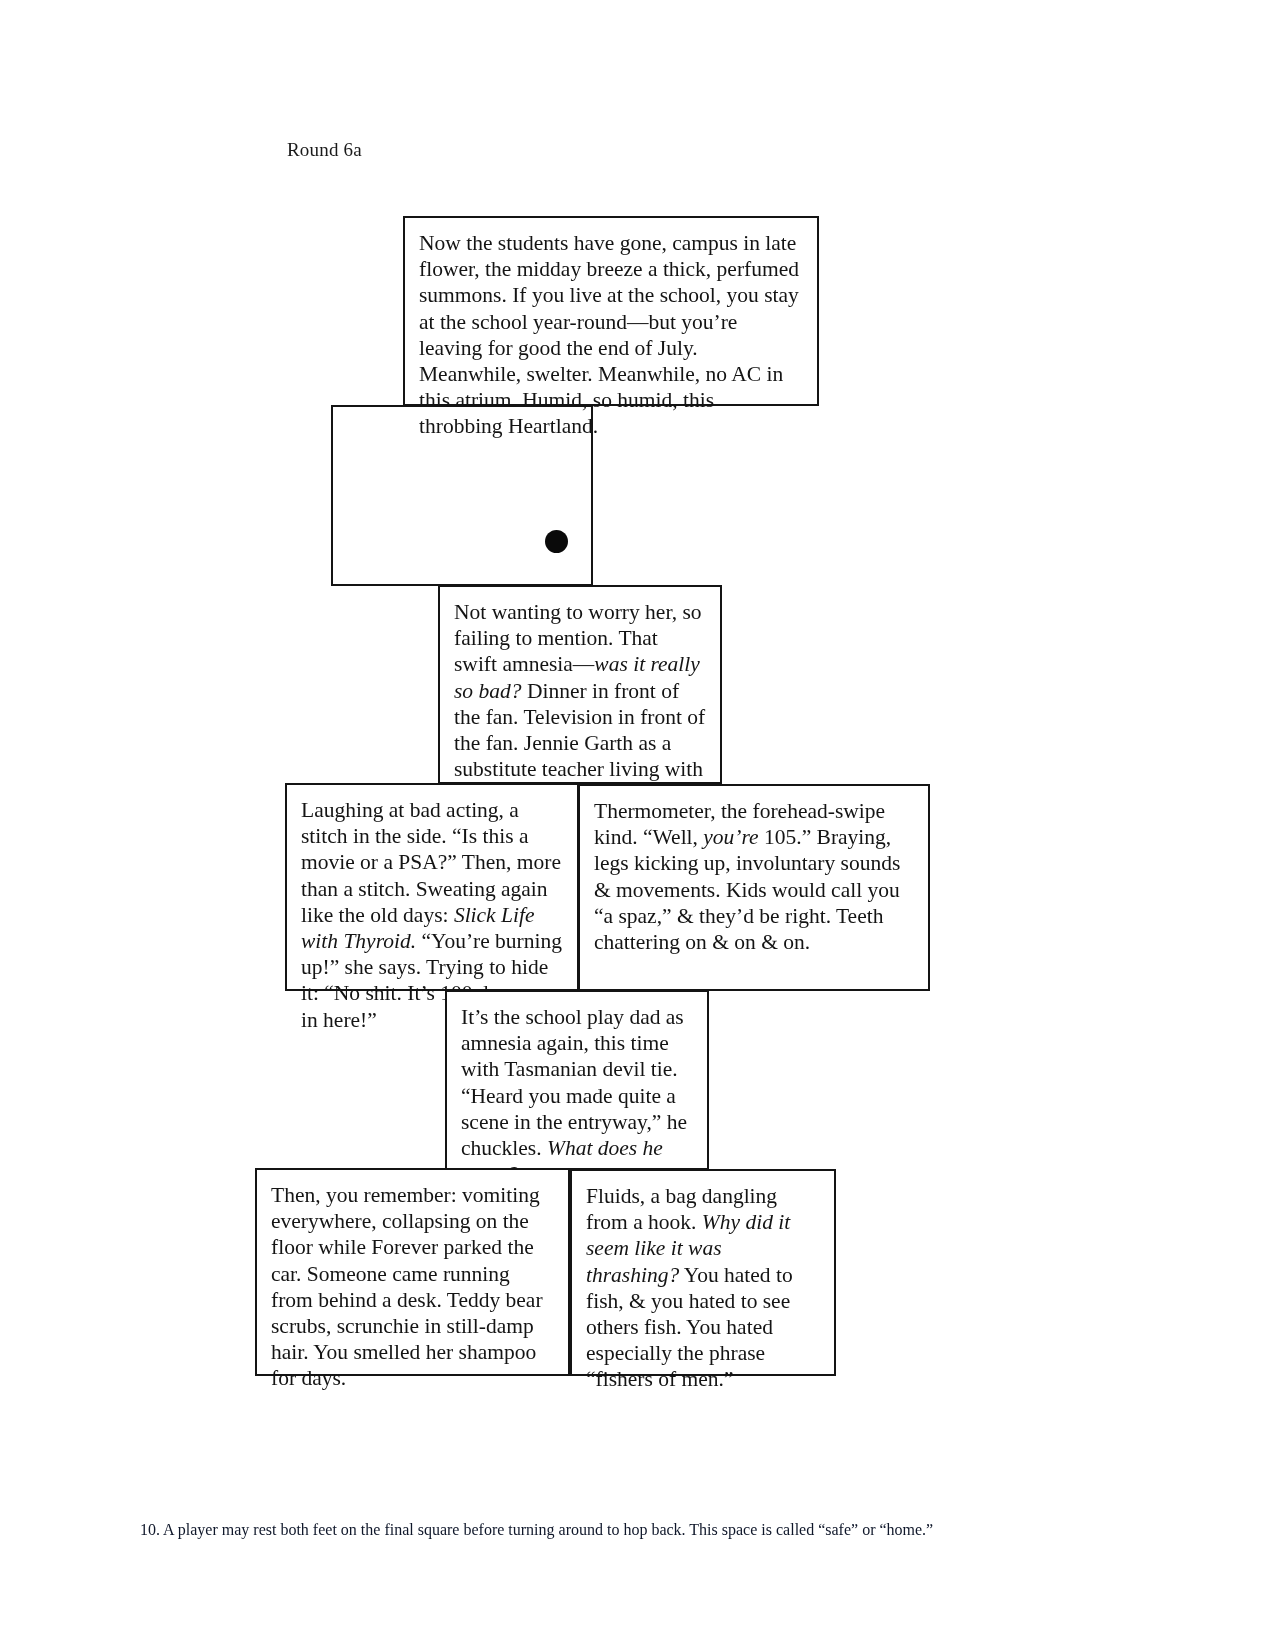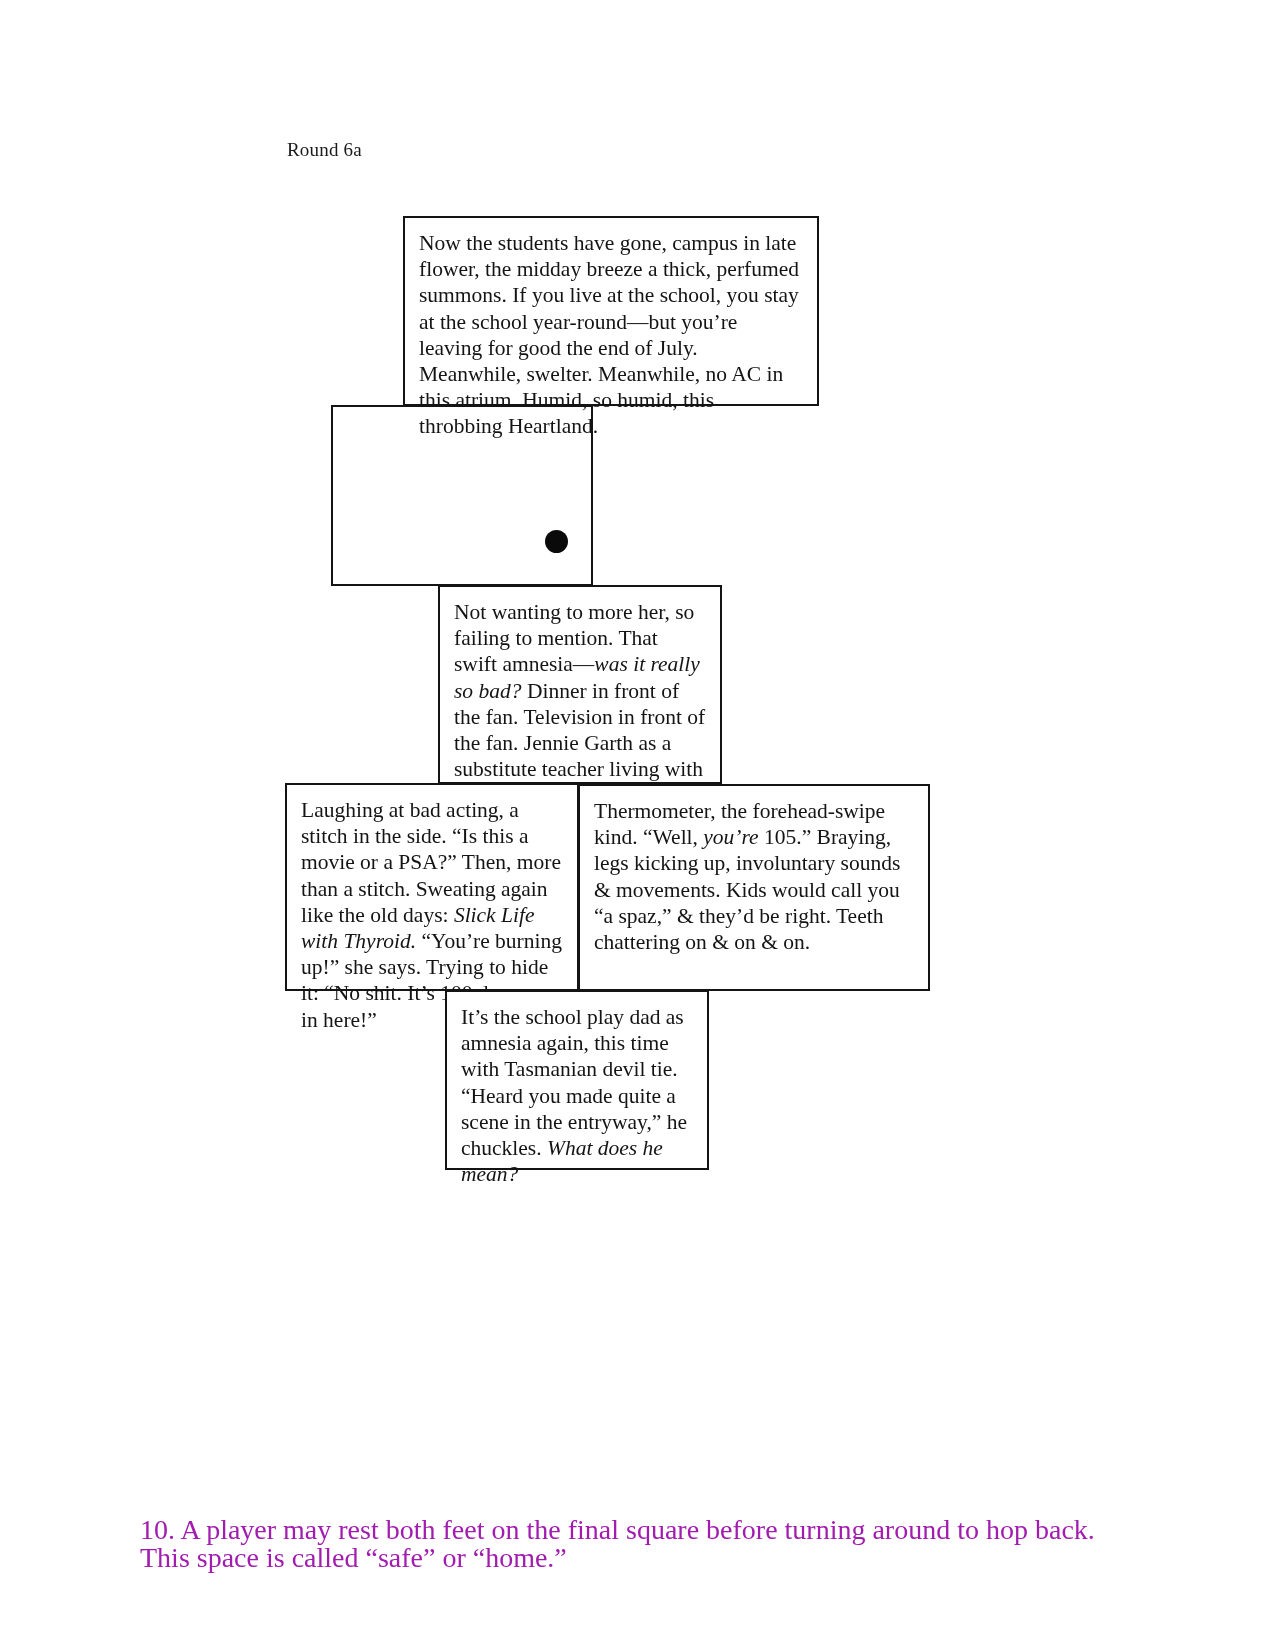--- a/index.html
+++ b/index.html
@@ -75,23 +75,23 @@
     border-radius: 50%;
     background: #0a0a0a;
   }
 
   
   .footnote {
     position: absolute;
     left: 140px;
     top: 1516px;
     width: 1000px;
-    font-size: 28px;
+    font-size: 16px;
     line-height: 28px;
-    color: #a21caf;
+    color: #0f172a;
   }
   .footnote p { margin: 0; }
 </style>
 </head>
 <body>
 
 <div class="page">
 
   <div class="round-label">Round 6a</div>
 
@@ -99,34 +99,40 @@
     <p><span>Now the students have gone, campus in late flower, the midday breeze a thick, perfumed summons. If you live at the school, you stay at the school year-round—but you’re leaving for good the end of July. Meanwhile, swelter. Meanwhile, no AC in this atrium. Humid, so humid, this throbbing Heartland.</span></p>
   </div>
 
   <div class="box" id="box-2">
     <p></p>
     <span class="token" style="background: rgb(10, 10, 10);"></span>
   </div>
 
 
   <div class="box" id="box-4">
-    <p><span>Not wanting to more her, so failing to mention. That swift amnesia—</span><i>was it really so bad?</i><span> Dinner in front of the fan. Television in front of the fan. Jennie Garth as a substitute teacher living with HIV.</span></p>
+    <p><span>Not wanting to worry her, so failing to mention. That swift amnesia—</span><i>was it really so bad?</i><span> Dinner in front of the fan. Television in front of the fan. Jennie Garth as a substitute teacher living with HIV.</span></p>
   </div>
 
   <div class="box" id="box-5">
     <p><span>Laughing at bad acting, a stitch in the side. “Is this a movie or a PSA?” Then, more than a stitch. Sweating again like the old days: </span><i>Slick Life with Thyroid.</i><span> “You’re burning up!” she says. Trying to hide it: “No shit. It’s 100 degrees in here!”</span></p>
   </div>
 
   <div class="box" id="box-6">
     <p><span>Thermometer, the forehead-swipe kind. “Well, </span><i>you’re</i><span> 105.” Braying, legs kicking up, involuntary sounds &amp; movements. Kids would call you “a spaz,” &amp; they’d be right. Teeth chattering on &amp; on &amp; on.</span></p>
   </div>
 
   <div class="box" id="box-7">
     <p><span>It’s the school play dad as amnesia again, this time with Tasmanian devil tie. “Heard you made quite a scene in the entryway,” he chuckles. </span><i>What does he mean?</i></p>
   </div>
 
+  <div class="box" id="box-8">
+    <p><span>Then, you remember: vomiting everywhere, collapsing on the floor while Forever parked the car. Someone came running from behind a desk. Teddy bear scrubs, scrunchie in still-damp hair.  You smelled her shampoo for days.</span></p>
+  </div>
 
+  <div class="box" id="box-9">
+    <p><span>Fluids, a bag dangling from a hook. </span><i>Why did it seem like it was thrashing?</i><span> You hated to fish, &amp; you hated to see others fish. You hated especially the phrase “fishers of men.”</span></p>
+  </div>
 
   <div class="footnote">
     <p>10. A player may rest both feet on the final square before turning around to hop back. This space is called “safe” or “home.”</p>
   </div>
 
 </div>
 
 </body></html>

